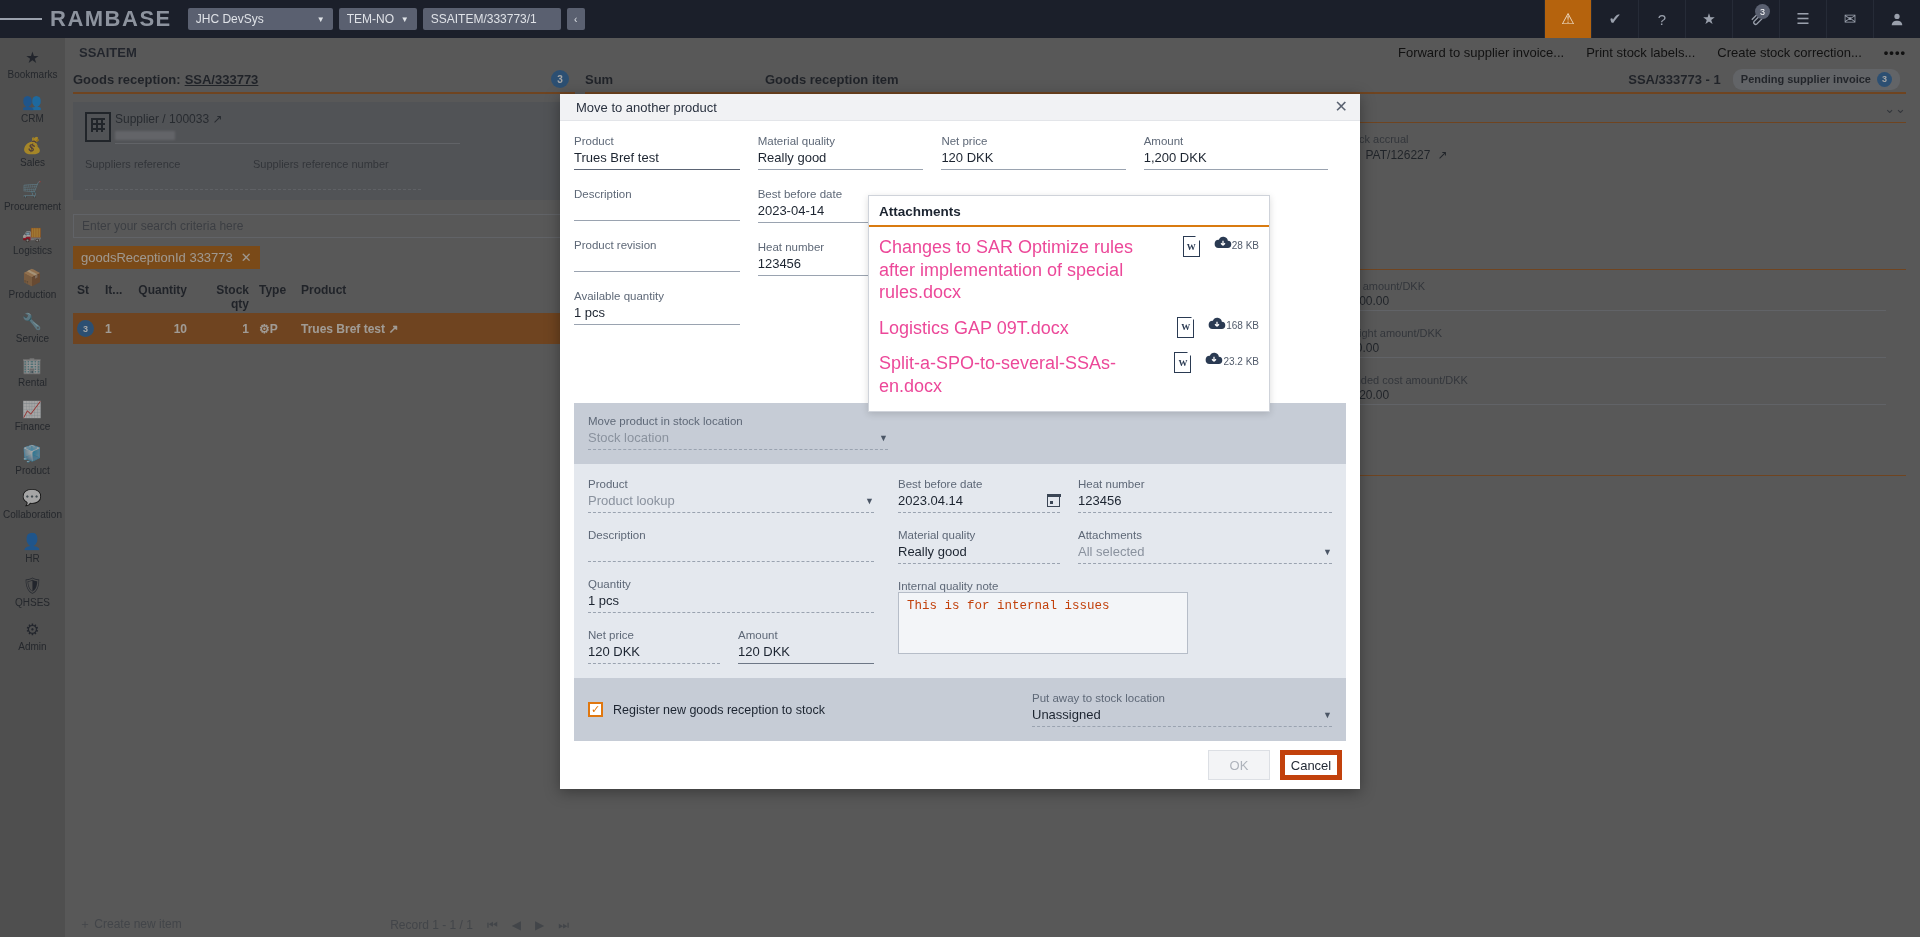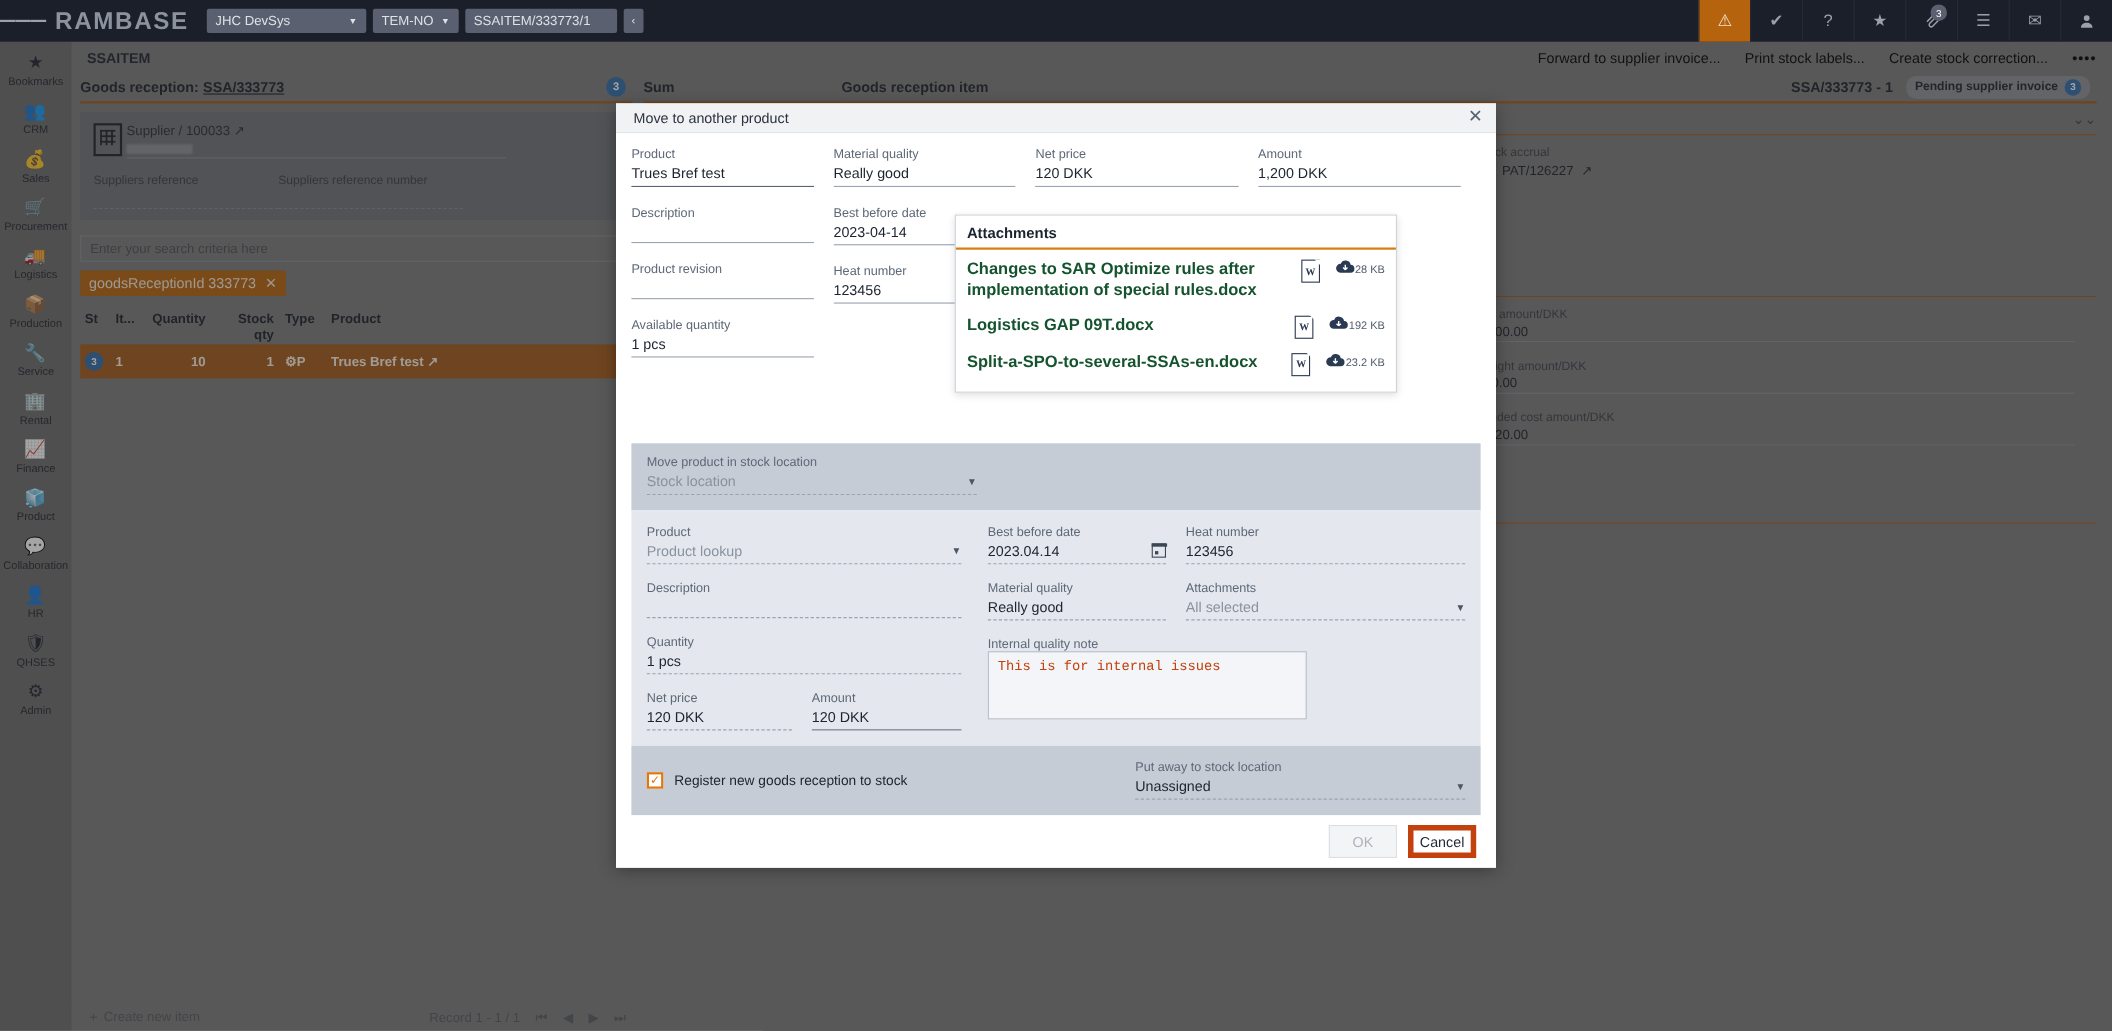--- a/index.html
+++ b/index.html
@@ -169,21 +169,21 @@
   .mf-val { font-size: 13px; color: #1c2430; padding: 3px 0 4px; min-height: 21px; }
   .mf-line { border-bottom: 1px solid #5b6474; }
   .mf-line.thin { border-bottom: 1px solid #9aa3b0; }
 
   .attach-card {
     position: absolute; left: 308px; top: 74px; width: 402px; background: #fff;
     border: 1px solid #cfd3da; box-shadow: 0 2px 7px rgba(0,0,0,.14); z-index: 4;
   }
   .attach-title { font-size: 13.5px; font-weight: bold; color: #1c2430; padding: 8px 10px 6px; border-bottom: 2px solid #d97b10; }
   .attach-row { display: flex; align-items: flex-start; padding: 9px 10px 4px; }
-  .attach-name { flex: 1; font-size: 15px; font-weight: bold; color: #14532d; line-height: 1.25; padding-right: 10px; }
+  .attach-name { flex: 1; font-size: 18px; font-weight: normal; color: #ec4899; line-height: 1.25; padding-right: 10px; }
   .attach-icons { display: flex; align-items: flex-start; gap: 14px; }
   .doc-ico { width: 17px; height: 21px; border: 1.6px solid #2a3a52; position: relative; font-size: 9px;
     display: flex; align-items: center; justify-content: center; color: #2a3a52; font-weight: bold; font-family: "Liberation Serif", serif; }
   .doc-ico::before { content: ""; position: absolute; top: -1.6px; right: -1.6px; border-left: 5px solid transparent; border-top: 5px solid #fff; }
   .dl { display: flex; align-items: center; cursor: pointer; }
   .cloud { font-size: 16px; color: #2a3a52; line-height: 15px; }
   .kb { font-size: 10px; color: #515b6b; margin-top: 2px; }
 
   .movebox { margin: 10px 0 0; }
   .mb-top { background: #c6ccd6; padding: 12px 14px 14px; }
@@ -590,21 +590,21 @@
           <div class="attach-name">Logistics GAP 09T.docx</div>
           <div class="attach-icons">
             <div class="doc-ico">W</div>
             <div class="dl">
               <div class="cloud">
                 <svg width="18" height="14" viewBox="0 0 20 15">
                   <path d="M5 13h10a4 4 0 0 0 .4-8 5.2 5.2 0 0 0-10-1A3.6 3.6 0 0 0 5 13z" fill="#2a3a52"></path>
                   <path d="M10 5v5m0 0-2.2-2.2M10 10l2.2-2.2" stroke="#fff" stroke-width="1.4" fill="none"></path>
                 </svg>
               </div>
-              <div class="kb">192 KB</div>
+              <div class="kb">168 KB</div>
             </div>
           </div>
         </div>
         <div class="attach-row" style="padding-bottom:14px">
           <div class="attach-name">Split-a-SPO-to-several-SSAs-en.docx</div>
           <div class="attach-icons">
             <div class="doc-ico">W</div>
             <div class="dl">
               <div class="cloud">
                 <svg width="18" height="14" viewBox="0 0 20 15">

